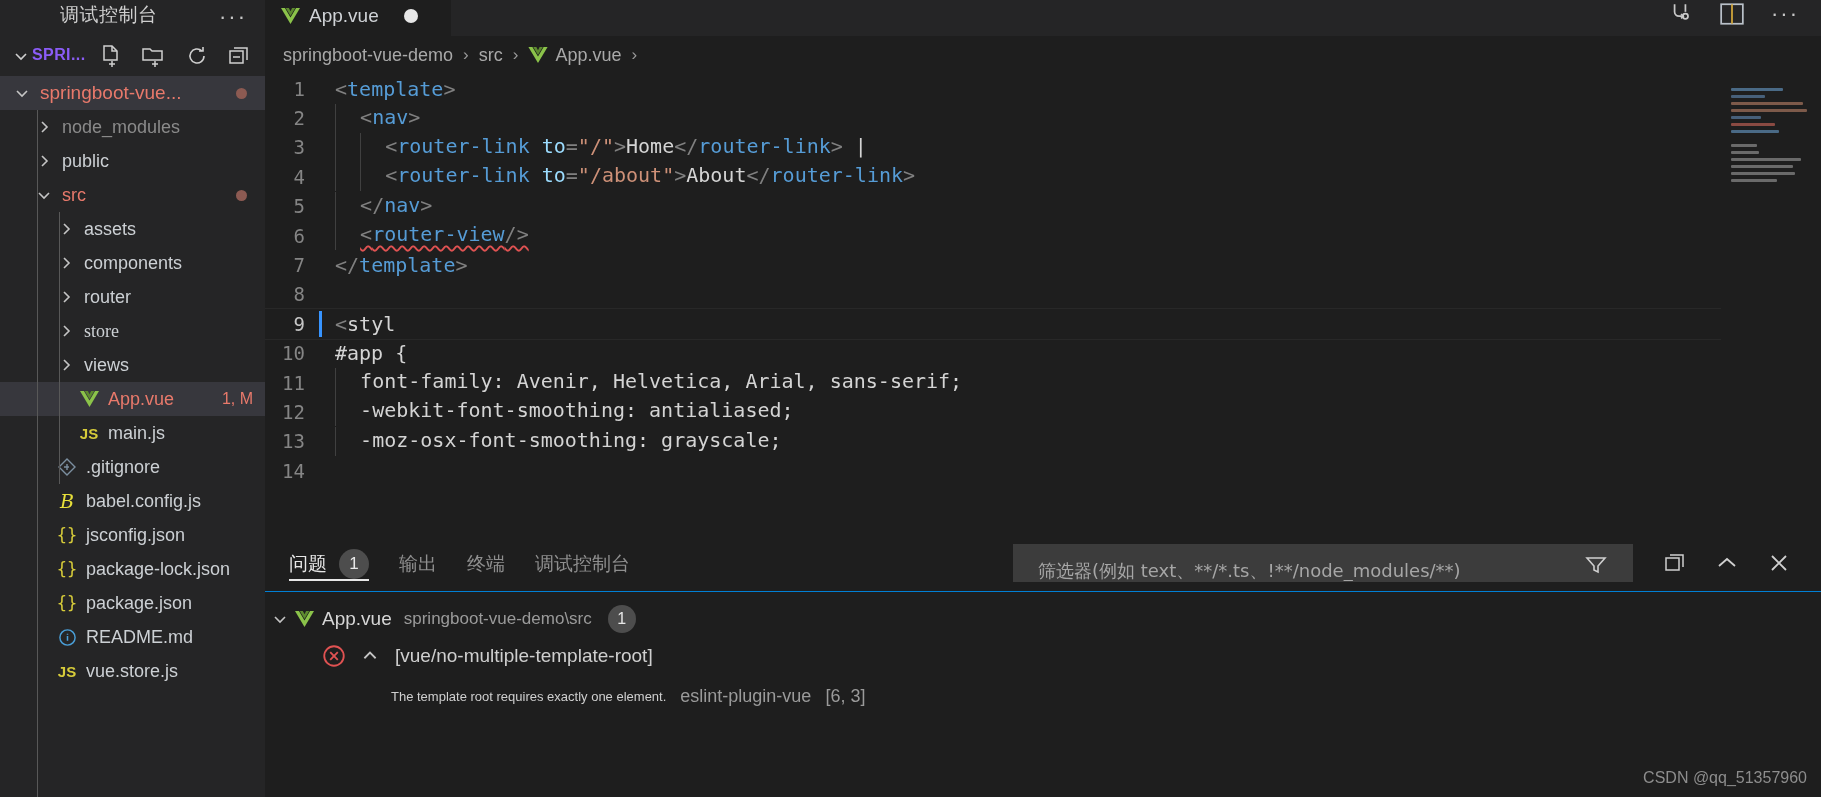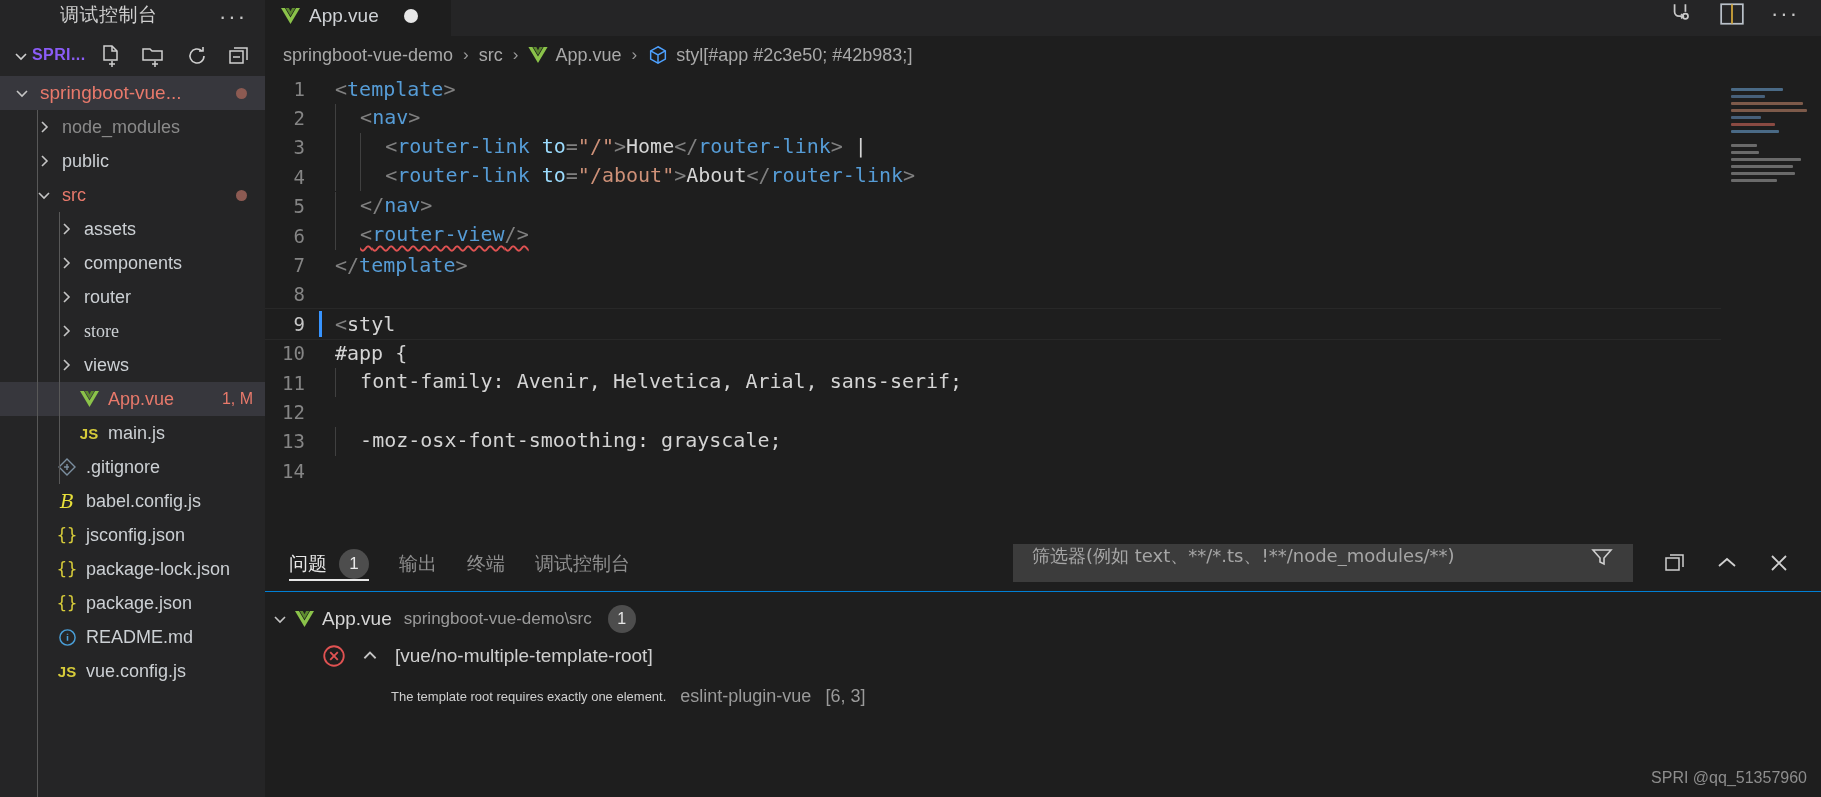--- a/index.html
+++ b/index.html
@@ -141,21 +141,21 @@
     content: ""; position: absolute; left: 0; right: 0; bottom: 10px; height: 2px; background: #e7e7e7;
   }
   .count-pill {
     min-width: 30px; height: 30px; border-radius: 15px; background: #4d4d4d; color: #e7e7e7;
     display: inline-flex; align-items: center; justify-content: center; font-size: 17px;
     padding: 0 9px; font-family: "Liberation Sans", sans-serif;
   }
   .filter-wrap { margin-left: auto; display: flex; align-items: center; gap: 0; }
   .filter-box {
     width: 620px; height: 38px; background: #3c3c3c; border: 1px solid #3c3c3c;
-    display: flex; align-items: flex-start; padding: 0 18px; gap: 10px;
+    display: flex; align-items: flex-end; padding: 0 24px; gap: 10px;
   }
   .filter-box input {
     flex: 1; background: transparent; border: none; outline: none;
     color: #cfcfcf; font-size: 18px; font-family: "DejaVu Sans", sans-serif;
   }
   .filter-box input::placeholder { color: #a6a6a6; }
   .panel-actions { display: flex; align-items: center; gap: 28px; margin-left: 30px; padding-right: 6px; }
   .panel-actions .pa { color: #d0d0d0; display: flex; }
 
   .panel-body { flex: 1; border-top: 1px solid #007fd4; padding: 10px 0 0 0; overflow: hidden; }
@@ -441,21 +441,21 @@
               </span>
               <span class="rname" style="margin-left: 6px;">README.md</span>
             </div>
           </div>
           <div class="row">
             <div style="display: flex; align-items: center; padding-left: 34px; width: 100%;">
               <span class="twisty"></span>
               <span class="ricon">
                 <span style="color:#d6cb3a;font-size:15px;font-weight:bold;font-family:'Liberation Sans',sans-serif">JS</span>
               </span>
-              <span class="rname" style="margin-left: 6px;">vue.config.js</span>
+              <span class="rname" style="margin-left: 6px;">vue.store.js</span>
             </div>
           </div>
           <div class="indent-guide" style="left: 37px; top: 34px; bottom: 0px;"></div>
           <div class="indent-guide" style="left: 59px; top: 136px; height: 272px;"></div>
         </div>
     </div>
 
     <div class="editor-col">
 
       <div class="breadcrumbs" id="breadcrumbs">
@@ -470,45 +470,36 @@
           <span class="bc-item">
             <span style="display:inline-flex">
               <svg viewBox="0 0 24 20" width="20" height="16">
                 <polygon points="0,0 5,0 12,12 19,0 24,0 12,20" fill="#8bc34a"></polygon>
                 <polygon points="6,0 10,0 12,4 14,0 18,0 12,10" fill="#5d8a2f"></polygon>
               </svg>
             </span>
             <span>App.vue</span>
           </span>
           <span class="bc-sep">›</span>
-          <span class="bc-item">
-            <span style="display:inline-flex">
-              <svg width="22" height="22" viewBox="0 0 24 24" fill="none" stroke="#4ea1ff" stroke-width="1.6">
-                <path d="M12 3l8 4.5v9L12 21l-8-4.5v-9z"></path>
-                <path d="M4 7.5l8 4.5 8-4.5M12 12v9"></path>
-              </svg>
-            </span>
-            <span>styl[#app #2c3e50; #42b983;]</span>
-          </span>
         </div>
 
       <div class="code-area">
         <div id="code">
             <div class="code-line"><span class="ln">1</span><span class="ctext"><span class="t-punct">&lt;</span><span class="t-tag">template</span><span class="t-punct">&gt;</span></span></div>
             <div class="code-line"><span class="ln">2</span><span class="ctext"><span class="indent-v"></span><span class="t-txt">  </span><span class="t-punct">&lt;</span><span class="t-tag">nav</span><span class="t-punct">&gt;</span></span></div>
             <div class="code-line"><span class="ln">3</span><span class="ctext"><span class="indent-v"></span><span class="t-txt">  </span><span class="indent-v"></span><span class="t-txt">  </span><span class="t-punct">&lt;</span><span class="t-tag">router-link</span><span class="t-attr"> to</span><span class="t-punct">=</span><span class="t-str">"/"</span><span class="t-punct">&gt;</span><span class="t-txt">Home</span><span class="t-punct">&lt;/</span><span class="t-tag">router-link</span><span class="t-punct">&gt;</span><span class="t-txt"> |</span></span></div>
             <div class="code-line"><span class="ln">4</span><span class="ctext"><span class="indent-v"></span><span class="t-txt">  </span><span class="indent-v"></span><span class="t-txt">  </span><span class="t-punct">&lt;</span><span class="t-tag">router-link</span><span class="t-attr"> to</span><span class="t-punct">=</span><span class="t-str">"/about"</span><span class="t-punct">&gt;</span><span class="t-txt">About</span><span class="t-punct">&lt;/</span><span class="t-tag">router-link</span><span class="t-punct">&gt;</span></span></div>
             <div class="code-line"><span class="ln">5</span><span class="ctext"><span class="indent-v"></span><span class="t-txt">  </span><span class="t-punct">&lt;/</span><span class="t-tag">nav</span><span class="t-punct">&gt;</span></span></div>
             <div class="code-line"><span class="ln">6</span><span class="ctext"><span class="indent-v"></span><span class="t-txt">  </span><span class="squiggle"><span class="t-punct">&lt;</span><span class="t-tag">router-view</span><span class="t-punct">/&gt;</span></span></span></div>
             <div class="code-line"><span class="ln">7</span><span class="ctext"><span class="t-punct">&lt;/</span><span class="t-tag">template</span><span class="t-punct">&gt;</span></span></div>
             <div class="code-line"><span class="ln">8</span><span class="ctext"></span></div>
             <div class="code-line active"><span class="ln">9</span><span class="cursor"></span><span class="ctext"><span class="t-punct">&lt;</span><span class="t-txt">styl</span></span></div>
             <div class="code-line"><span class="ln">10</span><span class="ctext"><span class="t-txt">#app {</span></span></div>
             <div class="code-line"><span class="ln">11</span><span class="ctext"><span class="indent-v"></span><span class="t-txt">  </span><span class="t-txt">font-family: Avenir, Helvetica, Arial, sans-serif;</span></span></div>
-            <div class="code-line"><span class="ln">12</span></div>
+            <div class="code-line"><span class="ln">12</span><span class="ctext"><span class="indent-v"></span><span class="t-txt">  </span><span class="t-txt">-webkit-font-smoothing: antialiased;</span></span></div>
             <div class="code-line"><span class="ln">13</span><span class="ctext"><span class="indent-v"></span><span class="t-txt">  </span><span class="t-txt">-moz-osx-font-smoothing: grayscale;</span></span></div>
             <div class="code-line"><span class="ln">14</span></div>
           </div>
         <div class="minimap">
           <div class="mm-line" style="width:52px;background:#4a6a86"></div>
           <div class="mm-line" style="width:34px;background:#47607a"></div>
           <div class="mm-line" style="width:72px;background:#7d5a4a"></div>
           <div class="mm-line" style="width:76px;background:#7d5a4a"></div>
           <div class="mm-line" style="width:30px;background:#47607a"></div>
           <div class="mm-line" style="width:44px;background:#8a4a42"></div>
@@ -605,14 +596,14 @@
           <div class="prob-detail-row">
             <span class="prob-detail">The template root requires exactly one element.</span>
             <span class="prob-src">eslint-plugin-vue</span>
             <span class="prob-pos">[6, 3]</span>
           </div>
         </div>
       </div>
     </div>
   </div>
 
-  <div class="watermark">SPRI @qq_51357960</div>
+  <div class="watermark">CSDN @qq_51357960</div>
 </div>
 
 </body></html>

